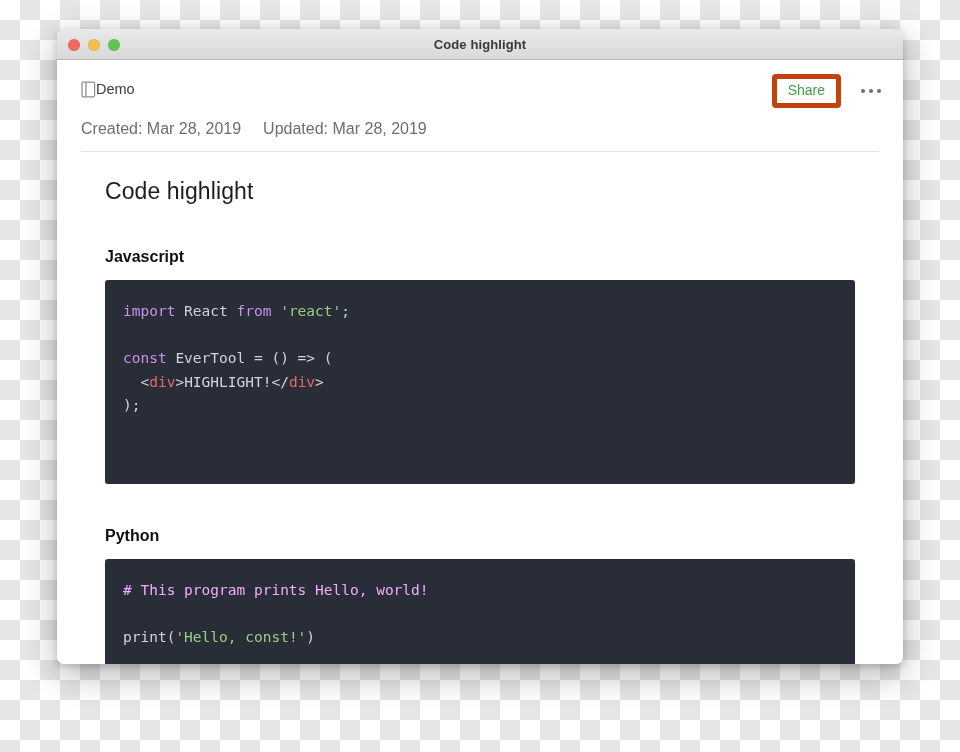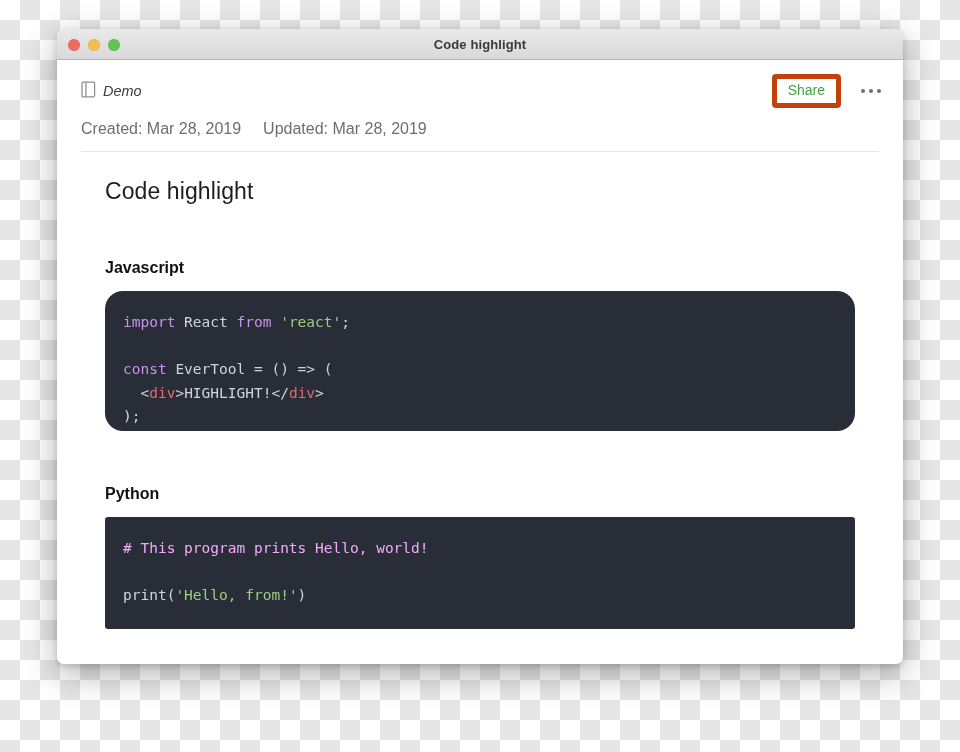--- a/index.html
+++ b/index.html
@@ -75,24 +75,22 @@
 
   
   .toolbar {
     flex: 0 0 auto;
     padding: 14px 20px 0 24px;
     display: flex;
     align-items: center;
   }
   .nb-group {
     display: flex;
-    align-items: center;
-    gap: 7px;
+    align-items: flex-start;
     cursor: default;
-    font-style: italic;
   }
   .nb-label {
     font-size: 14.5px;
     color: #3c3c3c;
   }
   .tag-group {
     display: flex;
     align-items: center;
     gap: 8px;
     margin-left: 26px;
@@ -157,37 +155,37 @@
     font-size: 23px;
     font-weight: normal;
     color: #1d1d1d;
     margin-top: 26px;
     letter-spacing: 0.1px;
   }
   .section-heading {
     font-size: 16px;
     font-weight: bold;
     color: #111111;
-    margin-top: 54px;
+    margin-top: 43px;
   }
 
   
   .code-block {
     margin-top: 14px;
     background: #292d38;
     border-radius: 3px;
     padding: 20px 18px;
     font-family: "DejaVu Sans Mono", "Liberation Mono", monospace;
     font-size: 14.5px;
     line-height: 23.5px;
     color: #cfd3dc;
     white-space: pre;
     overflow: hidden;
   }
-  .code-block.js { height: 140px; border-radius: 18px; }
+  .code-block.js { height: 204px; }
   .code-block.py { height: 112px; }
 
   .tok-kw   { color: #c792ea; }
   .tok-str  { color: #9cce80; }
   .tok-tag  { color: #e4686f; }
   .tok-plain{ color: #cfd3dc; }
   .tok-cmt  { color: #f0abfc; }
 </style>
 </head>
 <body>
@@ -238,16 +236,16 @@
     <h2 class="section-heading">Javascript</h2>
     <div class="code-block js"><span class="tok-kw">import</span><span class="tok-plain"> React </span><span class="tok-kw">from</span><span class="tok-plain"> </span><span class="tok-str">'react'</span><span class="tok-plain">;</span>
 
 <span class="tok-kw">const</span><span class="tok-plain"> EverTool = () =&gt; (</span>
 <span class="tok-plain">  &lt;</span><span class="tok-tag">div</span><span class="tok-plain">&gt;HIGHLIGHT!&lt;/</span><span class="tok-tag">div</span><span class="tok-plain">&gt;</span>
 <span class="tok-plain">);</span></div>
 
     <h2 class="section-heading">Python</h2>
     <div class="code-block py"><span class="tok-cmt"># This program prints Hello, world!</span>
 
-<span class="tok-plain">print(</span><span class="tok-str">'Hello, from!'</span><span class="tok-plain">)</span></div>
+<span class="tok-plain">print(</span><span class="tok-str">'Hello, const!'</span><span class="tok-plain">)</span></div>
   </div>
 
 </div>
 
 </body></html>

